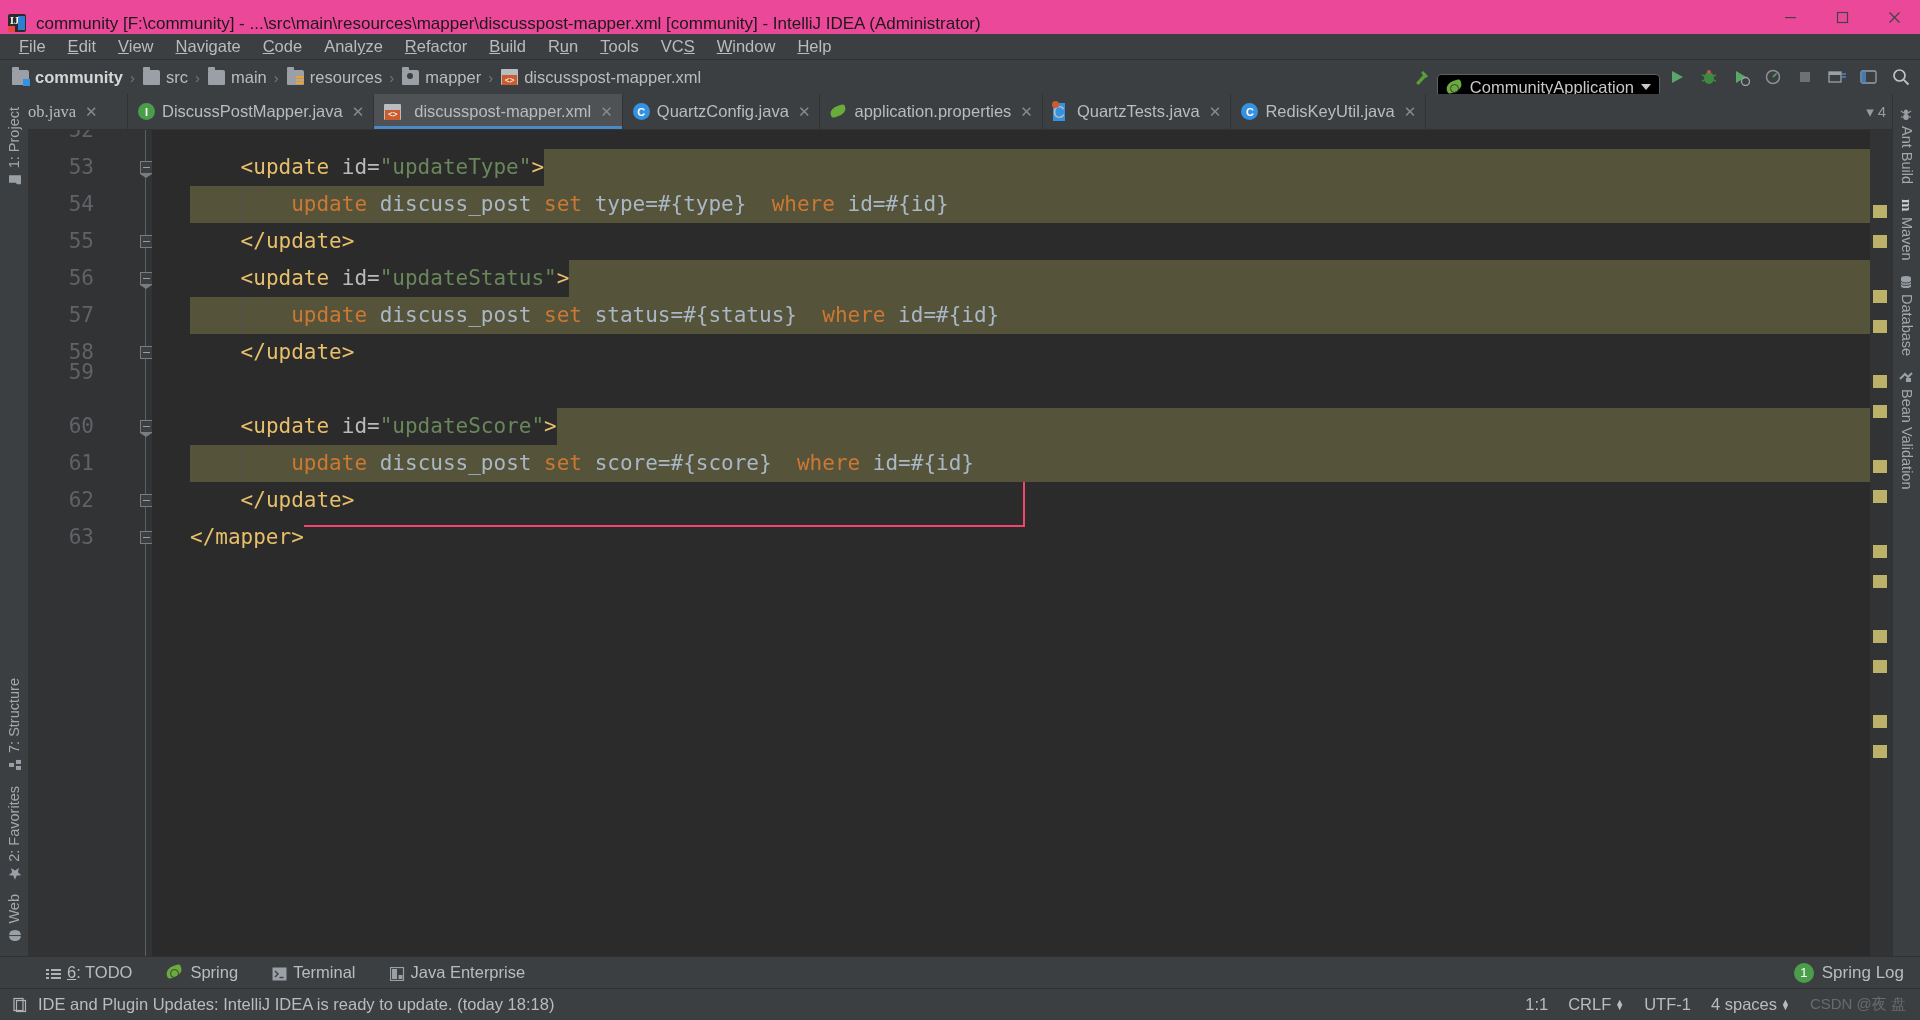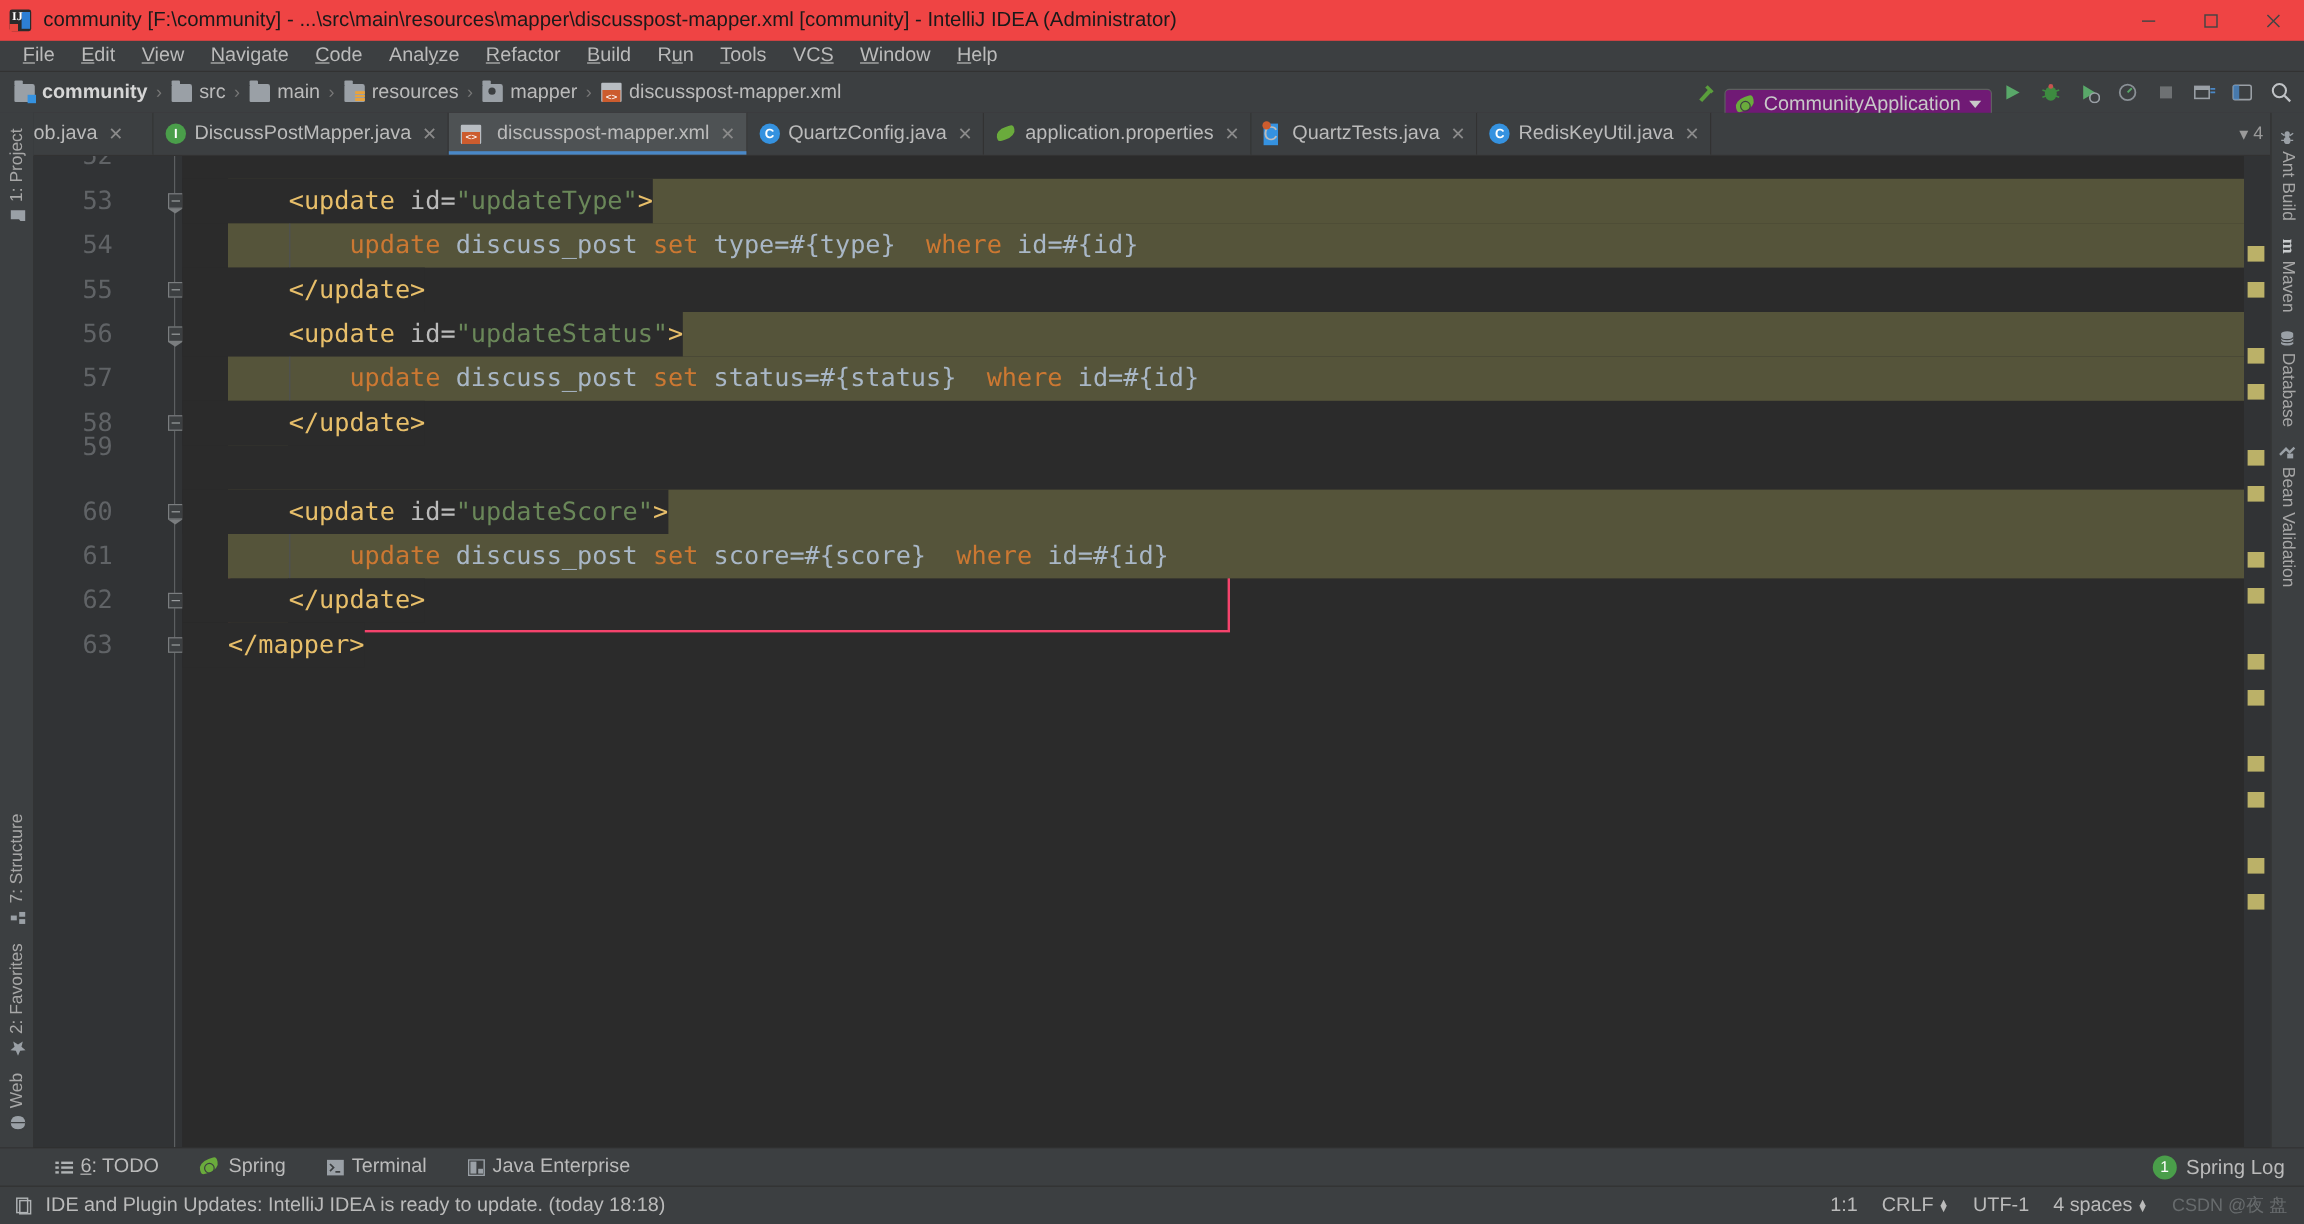--- a/index.html
+++ b/index.html
@@ -8,22 +8,22 @@
     font-family:"Liberation Sans", sans-serif;
     background:#3c3f41;
     color:#bbbbbb;
     font-size:17px;
     -webkit-font-smoothing:antialiased;
   }
   .app{ position:relative; width:1920px; height:1020px; display:flex; flex-direction:column; }
 
   
   .titlebar{
-    height:34px; background:#ef4444; color:#1a1a1a;
-    display:flex; align-items:center; flex:0 0 34px;
+    height:34px; background:#ec4899; color:#1a1a1a;
+    display:flex; align-items:flex-end; flex:0 0 34px;
     font-size:17px; position:relative;
   }
   .tb-icon{ width:22px;height:22px;margin:0 8px 0 6px; position:relative; flex:0 0 auto;}
   .tb-icon .sq{position:absolute;width:18px;height:18px;left:2px;top:2px;background:#2b2b2b;border-radius:2px;}
   .tb-icon .bl{position:absolute;width:7px;height:14px;left:12px;top:4px;background:#2d7fd4;}
   .tb-icon .rd{position:absolute;width:7px;height:6px;left:2px;top:14px;background:#e8483f;}
   .tb-icon .ij{position:absolute;left:4px;top:3px;color:#fff;font-size:10px;font-weight:bold;font-family:"Liberation Serif",serif;}
   .tb-title{ white-space:nowrap; overflow:hidden; }
   .tb-ctrls{ position:absolute; right:0; top:0; height:34px; display:flex; align-items:center;}
   .tb-btn{ width:52px; height:34px; display:flex; align-items:center; justify-content:center; color:#333; }
@@ -53,21 +53,21 @@
   .badge-lines{ position:absolute; right:0px; bottom:0px; width:8px;height:9px;background:repeating-linear-gradient(#e8a33d 0 2px,transparent 2px 3px);}
   .badge-dot{ position:absolute; left:5px; top:3px; width:6px;height:6px;border-radius:50%;background:#3c3f41;}
   .xmlicon{ width:17px;height:16px;position:relative;margin-right:6px;flex:0 0 auto;}
   .xmlicon .pg{position:absolute;inset:0;background:#b8bdc2;border-radius:1px;}
   .xmlicon .fold{position:absolute;right:0;top:0;border-width:0 0 6px 6px;border-style:solid;border-color:transparent transparent #8a9095 transparent;}
   .xmlicon .tag{position:absolute;left:1px;bottom:0;width:15px;height:10px;background:#cc5c2e;color:#fff;font-size:8px;display:flex;align-items:center;justify-content:center;font-family:"DejaVu Sans Mono",monospace;}
 
   .nav-right{ position:absolute; right:4px; top:0; height:34px; display:flex; align-items:center; gap:2px; }
   .runcfg{
     display:flex; align-items:center; gap:7px; height:26px; padding:0 8px;
-    border:1px solid #5e6060; border-radius:4px; background:#701a75; color:#c8c8c8; font-size:16.5px;
+    border:1px solid #5e6060; border-radius:4px; background:#000000; color:#c8c8c8; font-size:16.5px;
     white-space:nowrap;
     margin-top:20px;
   }
   .springicon{ width:17px;height:17px; position:relative; }
   .springicon .leaf{position:absolute;left:0;top:2px;width:16px;height:11px;background:#6aab3c;border-radius:60% 20% 60% 20%;transform:rotate(-18deg);}
   .springicon .ring{position:absolute;left:4px;top:5px;width:9px;height:9px;border:1.6px solid #3c3f41;border-radius:50%;}
   .tbicon{ width:30px;height:28px;display:flex;align-items:center;justify-content:center;border-radius:3px;}
   .caret{ width:0;height:0;border-left:5px solid transparent;border-right:5px solid transparent;border-top:6px solid #c8c8c8; }
   .wrench{ width:26px;height:28px;display:flex;align-items:center;justify-content:center; }
 
@@ -92,21 +92,21 @@
     height:36px; flex:0 0 36px; background:#3c3f41; display:flex; align-items:stretch;
     position:relative; border-bottom:1px solid #323232; overflow:hidden;
   }
   .tab{
     display:flex; align-items:center; gap:7px; padding:0 9px 0 10px;
     border-right:1px solid #323232; color:#bbbbbb; font-size:16.5px; white-space:nowrap;
     background:#3c3f41; position:relative; max-width:340px;
   }
   .tab.active{ background:#4e5254; }
   .tab.active:after{ content:""; position:absolute; left:0; right:0; bottom:0; height:3px; background:#4a88c7; }
-  .tab.clipped{ padding-left:0; }
+  .tab.clipped{ padding-left:0;font-family:Liberation Serif, serif; }
   .tab .x{ color:#8a8a8a; font-size:15px; margin-left:2px; }
   .tabs-right{ margin-left:auto; display:flex; align-items:center; gap:4px; padding-right:6px; color:#9a9a9a; font-size:15px;}
 
   .ic{ width:17px;height:17px;flex:0 0 auto;position:relative;display:inline-block; }
   .ic.java-c .circ,.ic.java-i .circ,.ic.java-cfg .circ{
     position:absolute;inset:0;border-radius:50%;display:flex;align-items:center;justify-content:center;
     font-size:11px;font-weight:bold;color:#fff;font-family:"Liberation Sans",sans-serif;
   }
   .ic.java-c .circ{ background:#3592e0; }
   .ic.java-i .circ{ background:#4a9e4a; }

